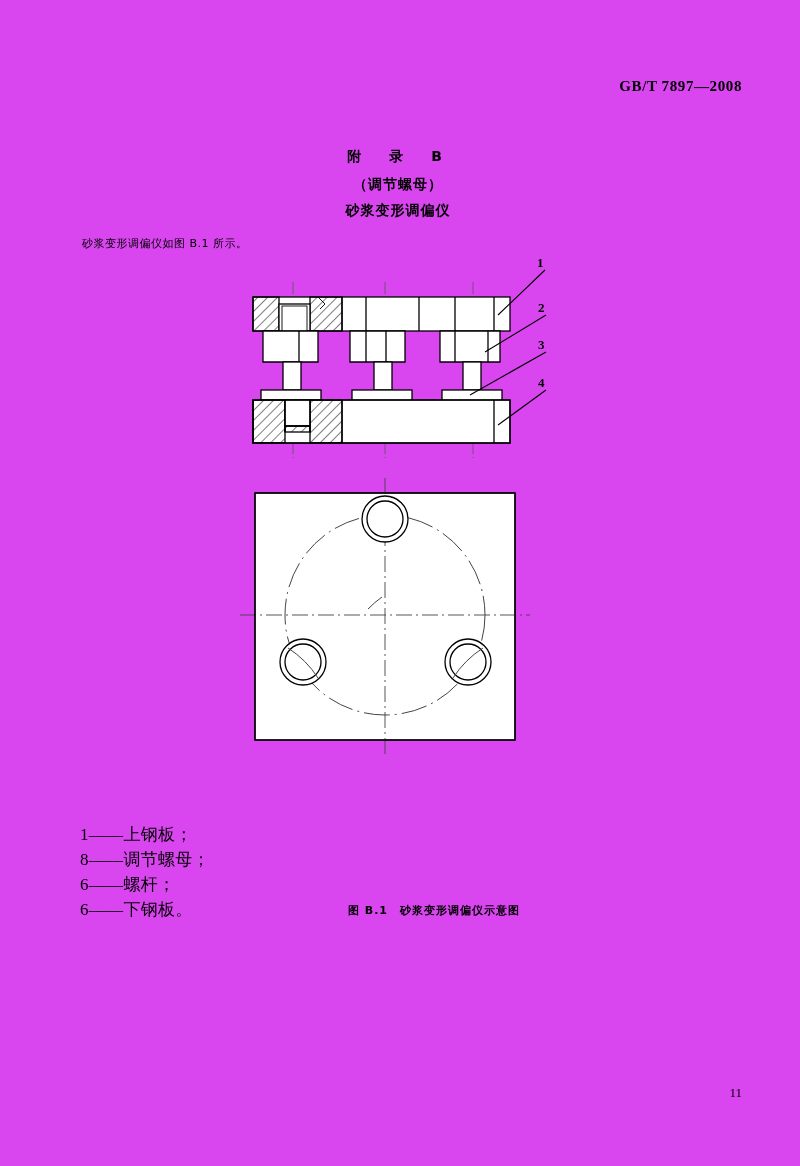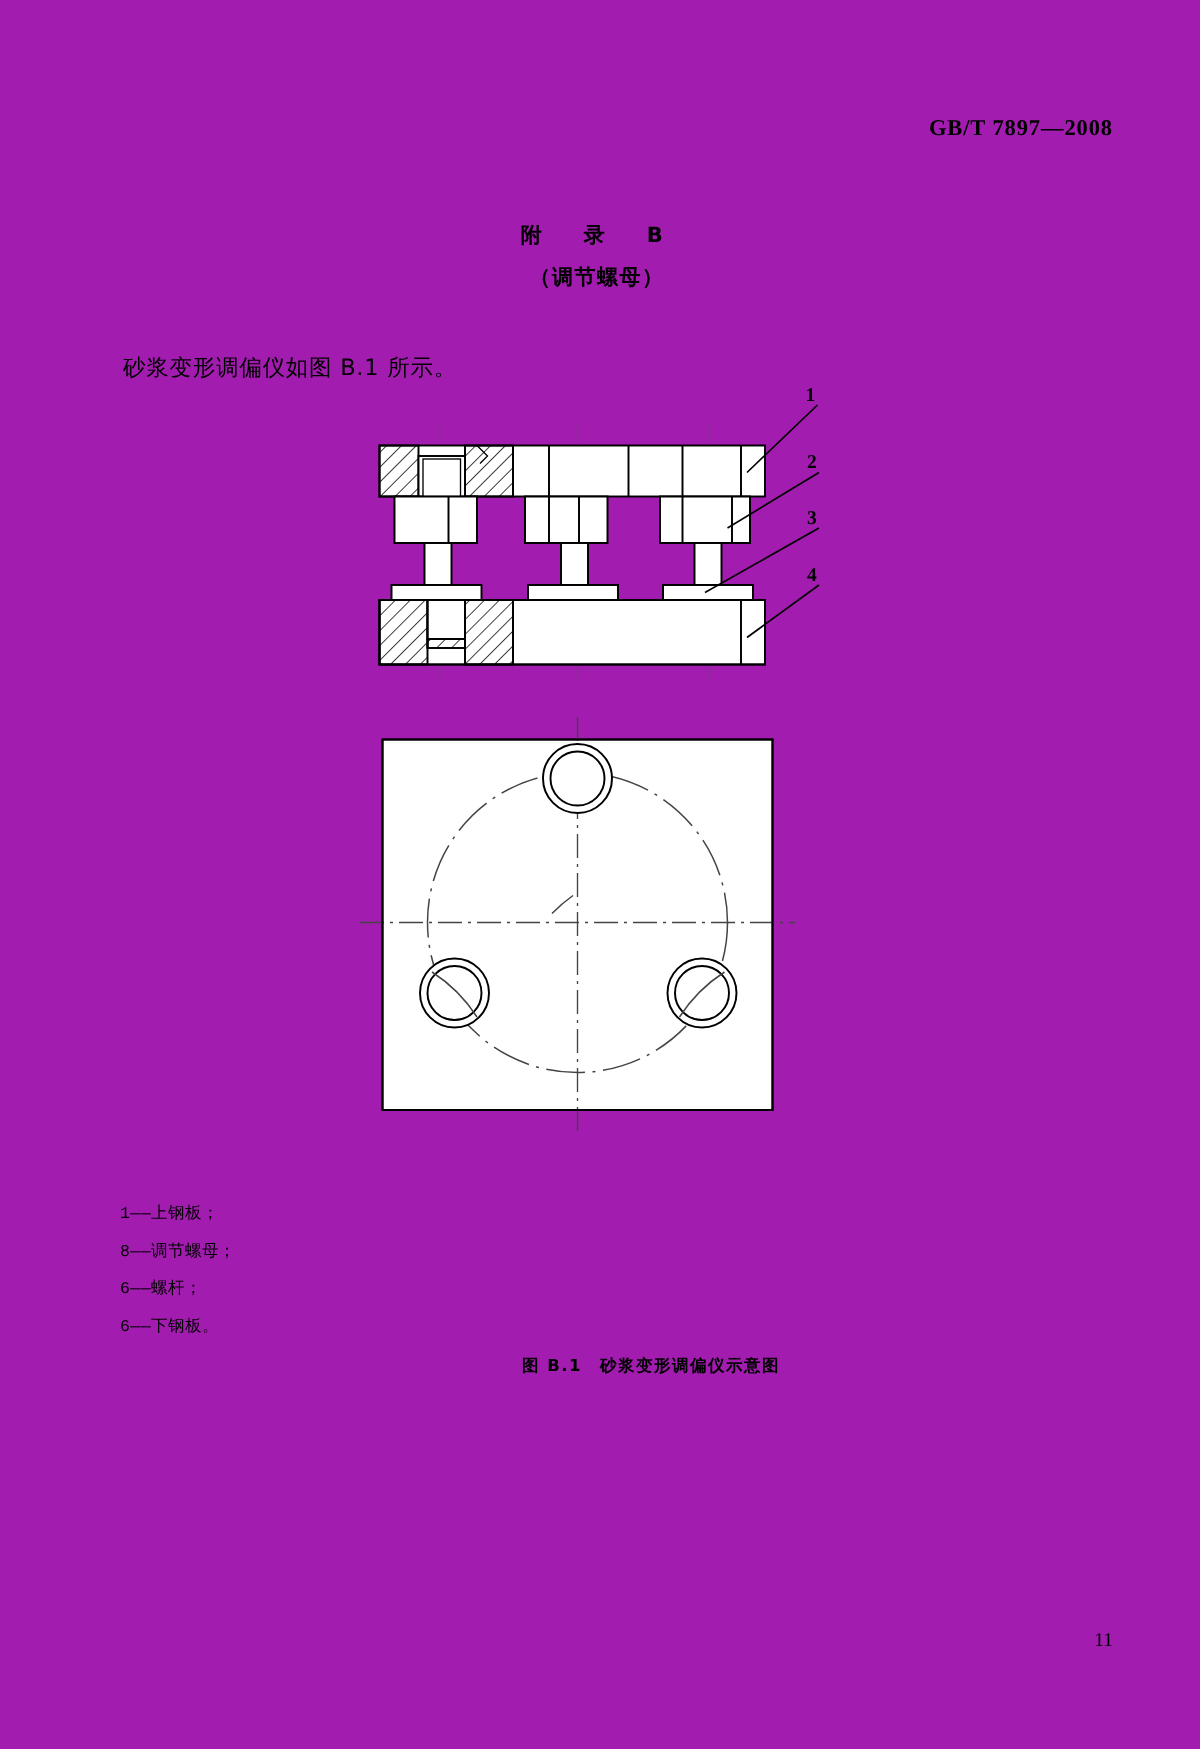--- a/index.html
+++ b/index.html
@@ -8,21 +8,21 @@
     background: #ffffff;
   }
   body {
     font-family: "Liberation Serif", "DejaVu Serif", serif;
     color: #000000;
   }
   #page {
     position: relative;
     width: 800px;
     height: 1166px;
-    background: #a21caf;
+    background: #d946ef;
     overflow: hidden;
   }
   .std-header {
     position: absolute;
     top: 78px;
     right: 58px;
     font-family: "Liberation Serif", "DejaVu Serif", serif;
     font-size: 15px;
     font-weight: bold;
     letter-spacing: 0.6px;
@@ -38,30 +38,30 @@
     font-size: 14px;
   }
   .annex-title.t1 { top: 148px; letter-spacing: 7px; }
   .annex-title.t2 { top: 176px; letter-spacing: 1px; }
   .annex-title.t3 { top: 202px; letter-spacing: 1px; }
   .body-line {
     position: absolute;
     left: 82px;
     top: 236px;
     font-family: "DejaVu Sans", "Liberation Sans", sans-serif;
-    font-size: 15px;
+    font-size: 11px;
     letter-spacing: 0.5px;
     white-space: nowrap;
   }
   .legend {
     position: absolute;
     left: 80px;
-    top: 798px;
-    font-family: Liberation Mono, monospace;
-    font-size: 11px;
+    top: 822px;
+    font-family: Liberation Serif, serif;
+    font-size: 17px;
   }
   .legend-item {
     height: 25px;
     line-height: 25px;
     white-space: nowrap;
     letter-spacing: 0.3px;
   }
   .fig-caption {
     position: absolute;
     left: 0;
@@ -99,20 +99,21 @@
 </style>
 </head>
 <body>
 
 <div id="page">
 
   <div class="std-header">GB/T 7897—2008</div>
 
   <div class="annex-title t1">附　录　B</div>
   <div class="annex-title t2">（调节螺母）</div>
+  <div class="annex-title t3">砂浆变形调偏仪</div>
 
   <div class="body-line">砂浆变形调偏仪如图 B.1 所示。</div>
 
   <svg id="figure-area" viewBox="0 0 800 1166" width="800" height="1166">
     <defs>
       <pattern id="hatchR" width="7" height="7" patternTransform="rotate(45)" patternUnits="userSpaceOnUse">
         <line x1="0" y1="0" x2="0" y2="7" stroke="#000" stroke-width="1"></line>
       </pattern>
       <pattern id="hatchL" width="7" height="7" patternTransform="rotate(-45)" patternUnits="userSpaceOnUse">
         <line x1="0" y1="0" x2="0" y2="7" stroke="#000" stroke-width="1"></line>

